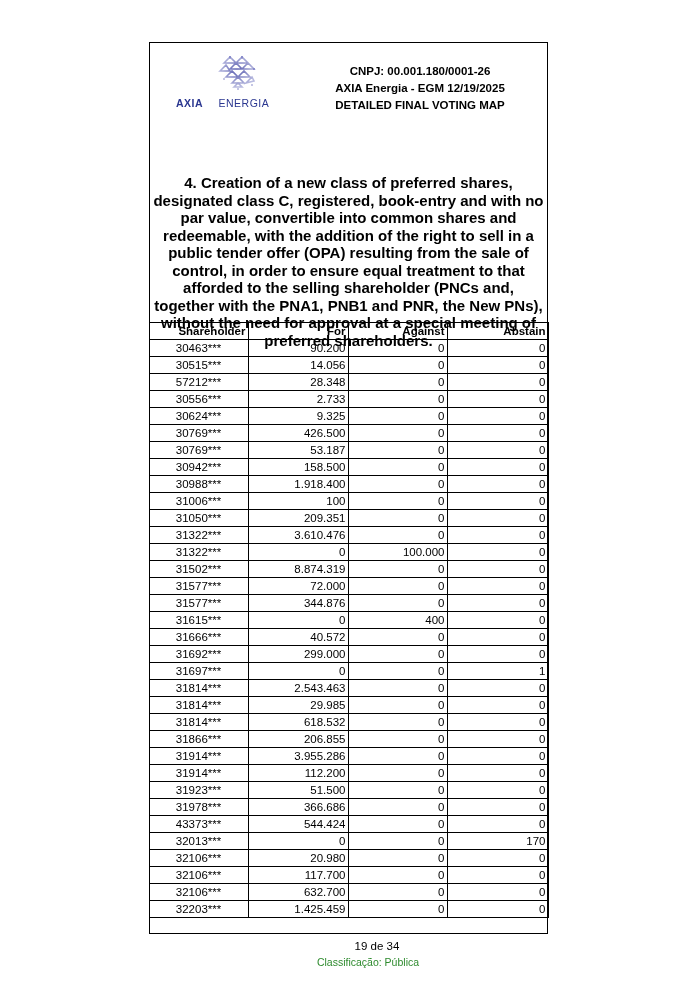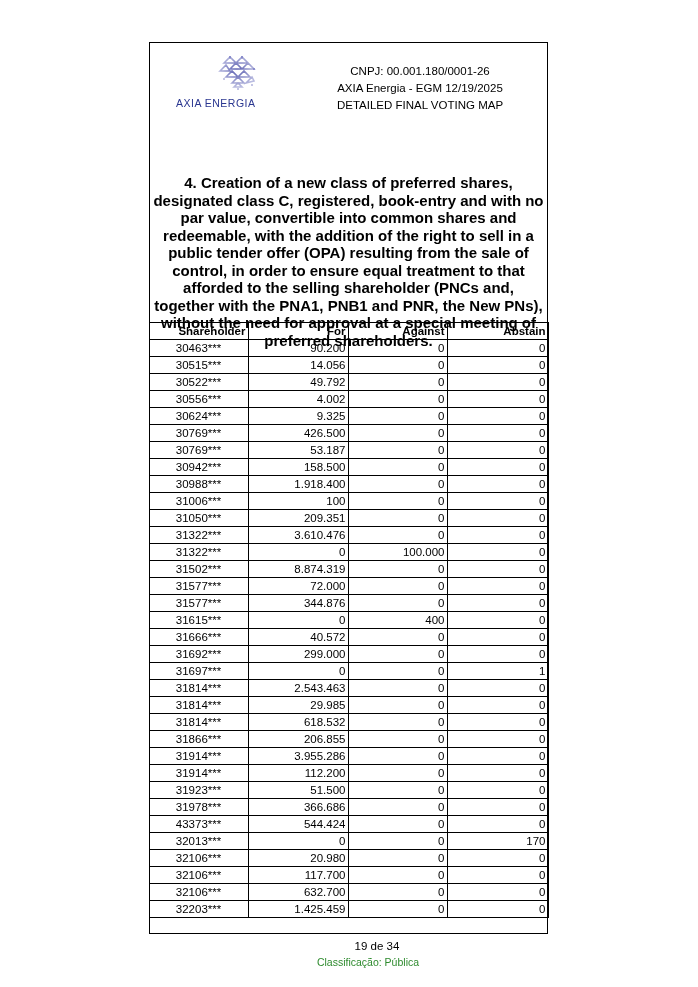--- a/index.html
+++ b/index.html
@@ -5,23 +5,23 @@
     html, body { margin: 0; padding: 0; background: #ffffff; }
     body { width: 698px; height: 987px; position: relative; font-family: "Liberation Sans", "DejaVu Sans", sans-serif; color: #000; overflow: hidden; }
     .page-frame {
       position: absolute; left: 149px; top: 42px; width: 399px; height: 892px;
       border: 1.5px solid #000; box-sizing: border-box;
     }
     .header-box { position: absolute; left: 0; top: 0; width: 100%; height: 280px; }
     .logo { position: absolute; left: 12px; top: 8px; width: 90px; height: 60px; }
     .logo-globe { position: absolute; left: 54px; top: 0; width: 44px; height: 40px; }
     .logo-text { position: absolute; left: 14px; top: 46px; font-size: 10.5px; letter-spacing: 0.5px; white-space: nowrap; }
-    .logo-text .axia { color: #2a3690; font-weight: normal; }
-    .logo-text .energia { color: #2a3690; }
-    .title-block { position: absolute; left: 150px; top: 20px; width: 240px; text-align: center; font-weight: normal; font-size: 11.5px; line-height: 17px; }
+    .logo-text .axia { color: #2a3690; font-weight: bold; }
+    .logo-text .energia { color: #2a3690; margin-left: 12px; }
+    .title-block { position: absolute; left: 150px; top: 20px; width: 240px; text-align: center; font-weight: bold; font-size: 11.5px; line-height: 17px; }
     .item-text { position: absolute; left: 2px; top: 131px; width: 393px; text-align: center; font-weight: bold; font-size: 15px; line-height: 17.5px; }
     table.vote-table {
       position: absolute; left: -1.5px; top: 279px; width: 399px;
       border-collapse: collapse; table-layout: fixed; font-size: 11.5px;
     }
     table.vote-table th, table.vote-table td {
       border: 1px solid #000; height: 16px; padding: 0 2px; line-height: 16px; white-space: nowrap; overflow: hidden;
     }
     table.vote-table th { font-weight: bold; text-align: right; border-top: 1.5px solid #000; }
     table.vote-table td.num { text-align: right; }
@@ -91,28 +91,28 @@
           <td class="num">0</td>
           <td class="num">0</td>
         </tr>
         <tr>
           <td class="sh">30515***</td>
           <td class="num">14.056</td>
           <td class="num">0</td>
           <td class="num">0</td>
         </tr>
         <tr>
-          <td class="sh">30522***</td>
-          <td class="num">49.792</td>
+          <td class="sh">57212***</td>
+          <td class="num">28.348</td>
           <td class="num">0</td>
           <td class="num">0</td>
         </tr>
         <tr>
           <td class="sh">30556***</td>
-          <td class="num">4.002</td>
+          <td class="num">2.733</td>
           <td class="num">0</td>
           <td class="num">0</td>
         </tr>
         <tr>
           <td class="sh">30624***</td>
           <td class="num">9.325</td>
           <td class="num">0</td>
           <td class="num">0</td>
         </tr>
         <tr>

